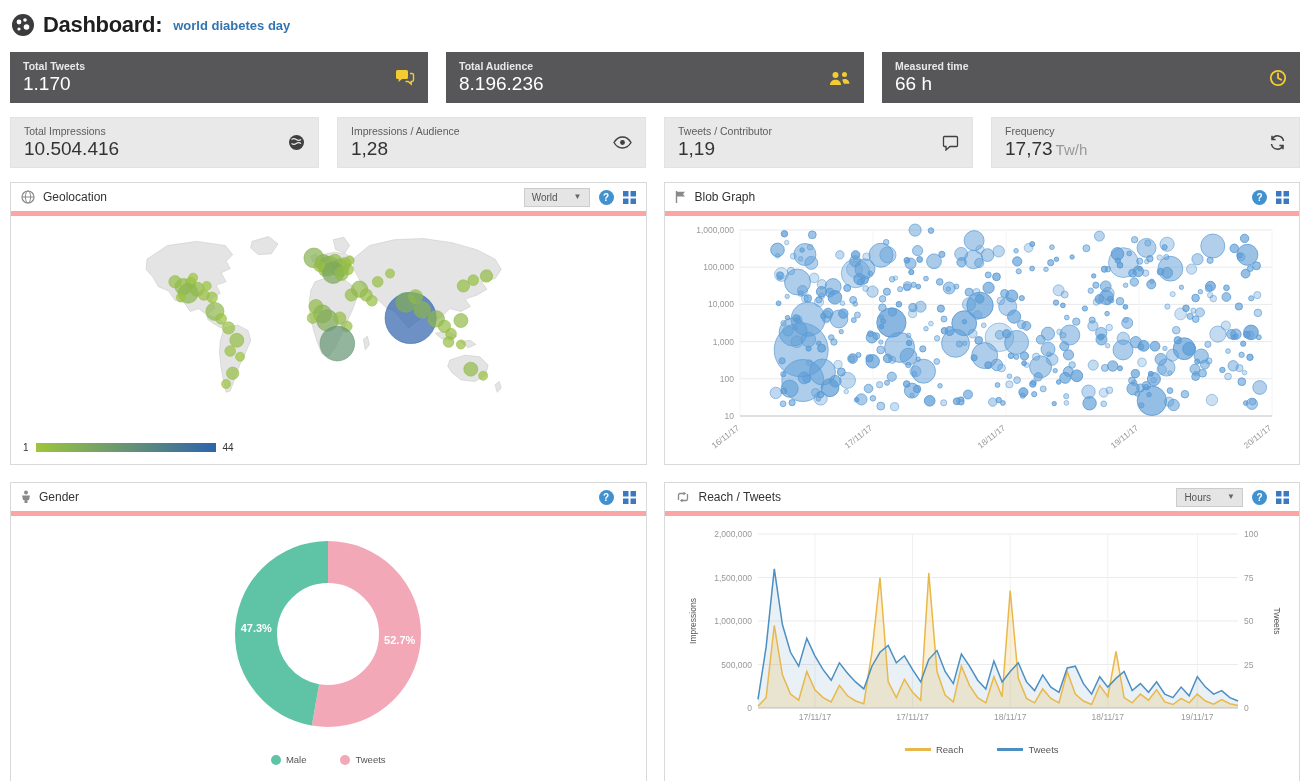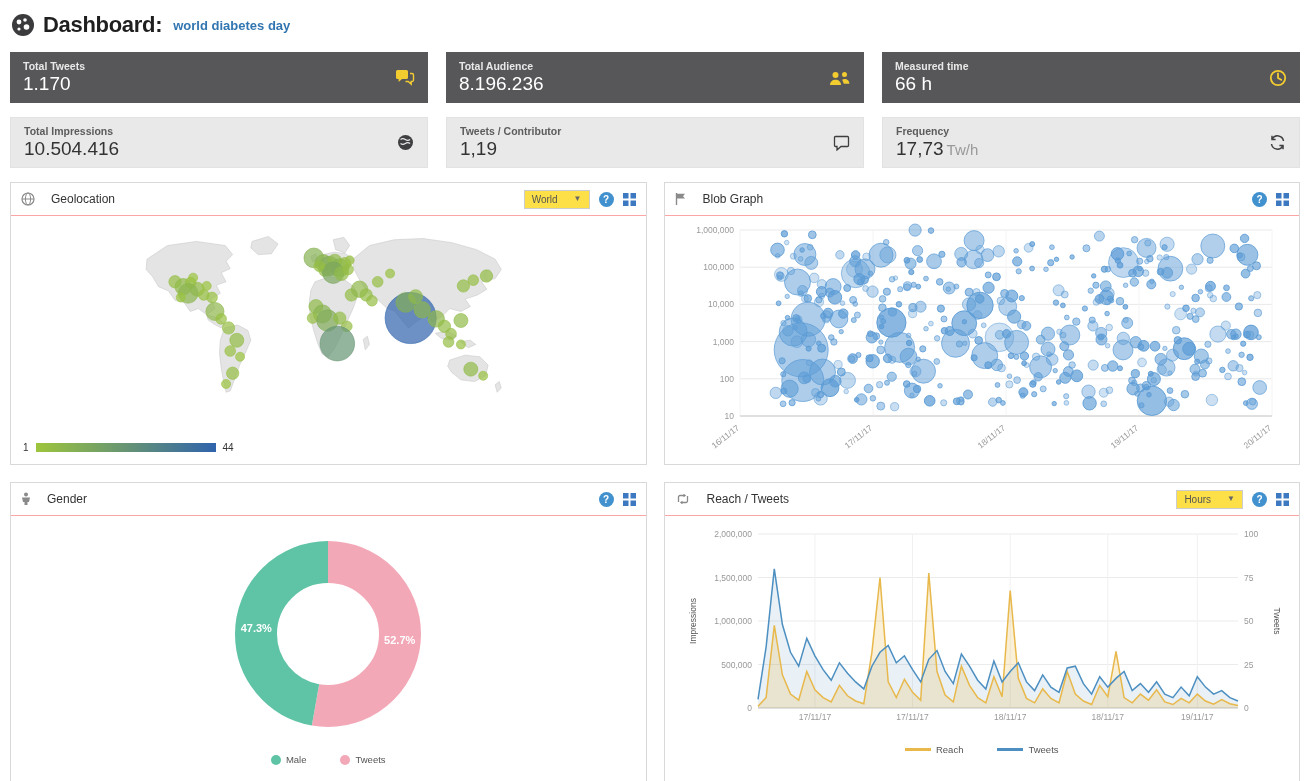--- a/index.html
+++ b/index.html
@@ -13,34 +13,34 @@
   .hdr .campaign { font-size: 13px; font-weight: bold; color: #3276b1; margin-left: 4px; }
   
   .cards { display: flex; gap: 18px; margin-bottom: 14px; align-items: flex-end; }
   .card { flex: 1; display: flex; justify-content: space-between; align-items: center;
           padding: 7px 13px; height: 51px; }
   .cards.dark .card { background: #57575a; color: #fff; }
   .cards.light .card { background: #e9e9e9; border: 1px solid #e2e2e2; }
   .card .txt { display: flex; flex-direction: column; gap: 1px; }
   .card .lbl { font-size: 10.5px; font-weight: bold; }
   .cards.dark .lbl { color: #e8e8e8; }
-  .cards.light .lbl { color: #5c5c5c; font-weight: bold; }
+  .cards.light .lbl { color: #5c5c5c; font-weight: normal; }
   .card .val { font-size: 19px; }
   .cards.dark .val { color: #ffffff; }
   .cards.light .val { color: #333; }
   .suffix { font-size: 15px; color: #999; margin-left: 3px; }
   
   .grid2 { display: grid; grid-template-columns: 1fr 1fr; gap: 17px; }
   .panel { border: 1px solid #d9d9d9; background: #fff; }
-  .panel-head { display: flex; align-items: center; height: 33px; padding: 0 10px; gap: 16px;
-                border-bottom: 1px solid #fca5a5; }
+  .panel-head { display: flex; align-items: center; height: 33px; padding: 0 10px; gap: 8px;
+                border-bottom: 5px solid #fca5a5; }
   .panel-title { font-size: 12px; color: #333; }
   .head-right { margin-left: auto; display: flex; align-items: center; gap: 9px; }
   .select { border: 1px solid #ccc; font-size: 10px; color: #555; padding: 3px 7px;
-            display: flex; gap: 16px; background: #fde047; cursor: pointer; }
+            display: flex; gap: 16px; background: #e5e5e5; cursor: pointer; }
   .select .caret { font-size: 8px; color: #666; }
   .help { width: 15px; height: 15px; border-radius: 50%; background: #4191ce; color: #fff;
           font-size: 10px; font-weight: bold; display: flex; align-items: center;
           justify-content: center; cursor: pointer; }
   .panel-body { position: relative; }
   .body-geo { height: 243px; }
   .body-blob { height: 248px; padding-top: 2px; }
   .body-gender { height: 270px; padding-top: 8px; }
   .body-reach { height: 266px; padding-top: 10px; }
   
@@ -114,20 +114,30 @@
 
 <div class="cards light">
   <div class="card">
     <div class="txt">
       <span class="lbl">Total Impressions</span>
       <span class="val">10.504.416</span>
     </div>
     <svg width="17" height="17" viewBox="0 0 17 17">
       <circle cx="8.5" cy="8.5" r="7.5" fill="#3f3f41"></circle>
       <path d="M3.5 5.5c1.6-1.1 3.2-1.1 4.8 0s3.2 1.1 4.8 0M3.5 9.5c1.6 1.1 3.2 1.1 4.8 0s3.2-1.1 4.8 0" stroke="#e9e9e9" stroke-width="1.1" fill="none"></path>
+    </svg>
+  </div>
+  <div class="card">
+    <div class="txt">
+      <span class="lbl">Impressions / Audience</span>
+      <span class="val">1,28</span>
+    </div>
+    <svg width="19" height="13" viewBox="0 0 19 13">
+      <path d="M1 6.5S4.2 1 9.5 1 18 6.5 18 6.5 14.8 12 9.5 12 1 6.5 1 6.5z" fill="none" stroke="#3f3f41" stroke-width="1.4"></path>
+      <circle cx="9.5" cy="6.5" r="2.4" fill="#3f3f41"></circle>
     </svg>
   </div>
   <div class="card">
     <div class="txt">
       <span class="lbl">Tweets / Contributor</span>
       <span class="val">1,19</span>
     </div>
     <svg width="17" height="16" viewBox="0 0 17 16">
       <path d="M2.5 1.5h12a1 1 0 011 1v8a1 1 0 01-1 1H8l-4 3.5v-3.5H2.5a1 1 0 01-1-1v-8a1 1 0 011-1z" fill="none" stroke="#3f3f41" stroke-width="1.3"></path>
     </svg>

